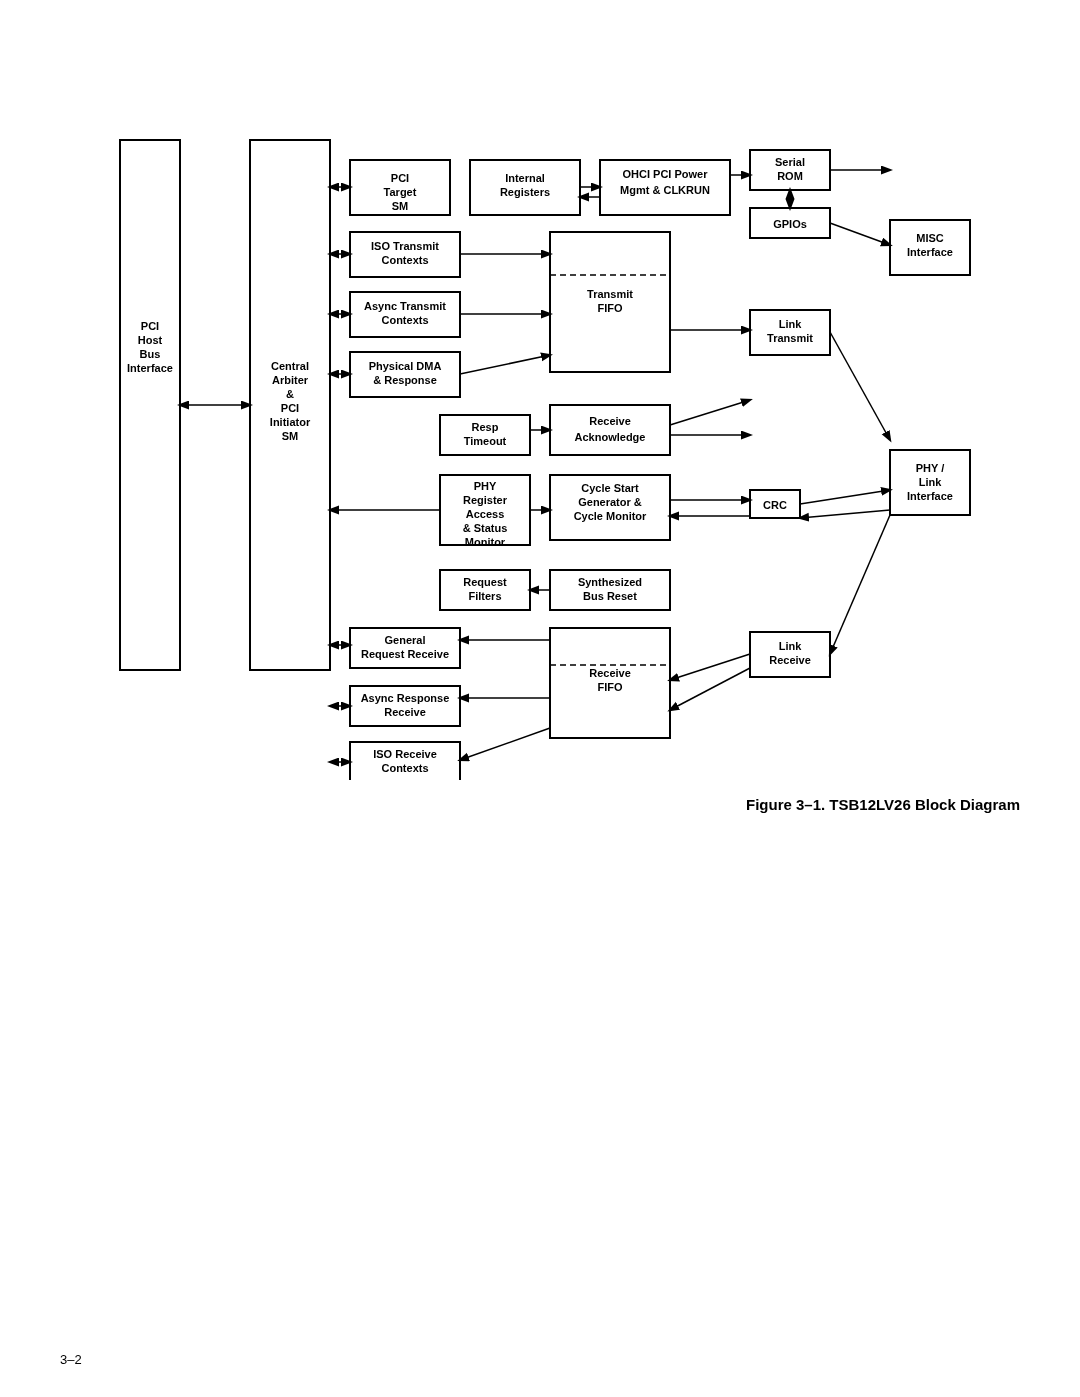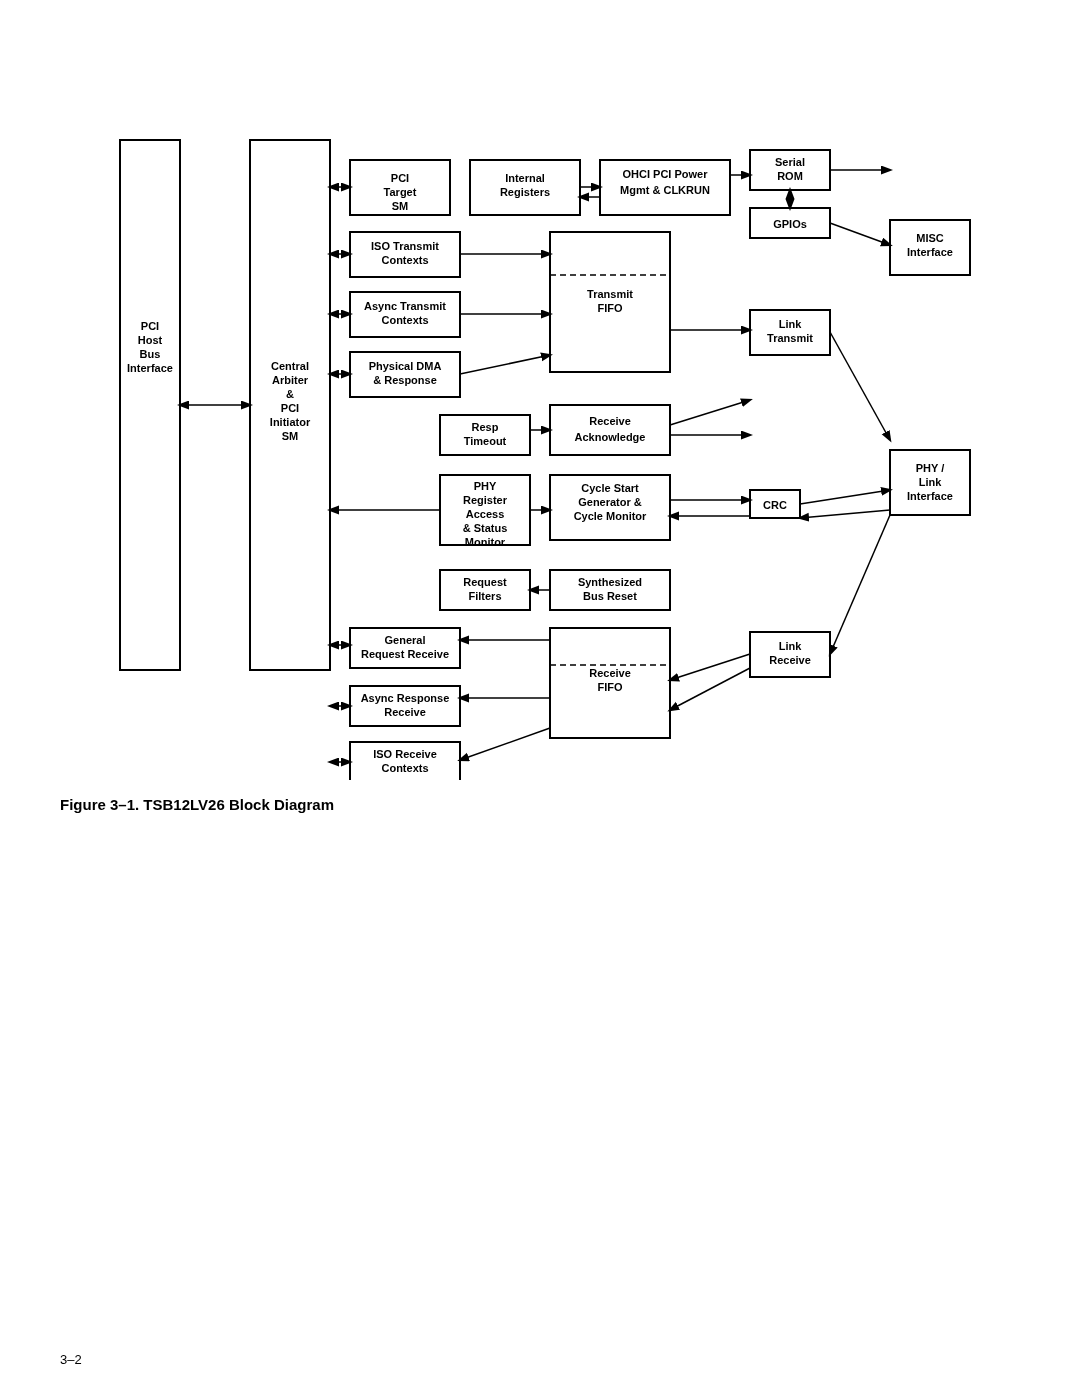--- a/index.html
+++ b/index.html
@@ -23,21 +23,21 @@
       width: 900px;
       margin: 20px auto 0 auto;
       position: relative;
     }
 
     svg text {
       font-family: Arial, Helvetica, sans-serif;
     }
 
     .caption {
-      text-align: left;
+      text-align: right;
       font-size: 15px;
       font-weight: bold;
       margin-top: 12px;
     }
 
     .page-number {
       position: absolute;
       bottom: 30px;
       left: 60px;
       font-size: 13px;

